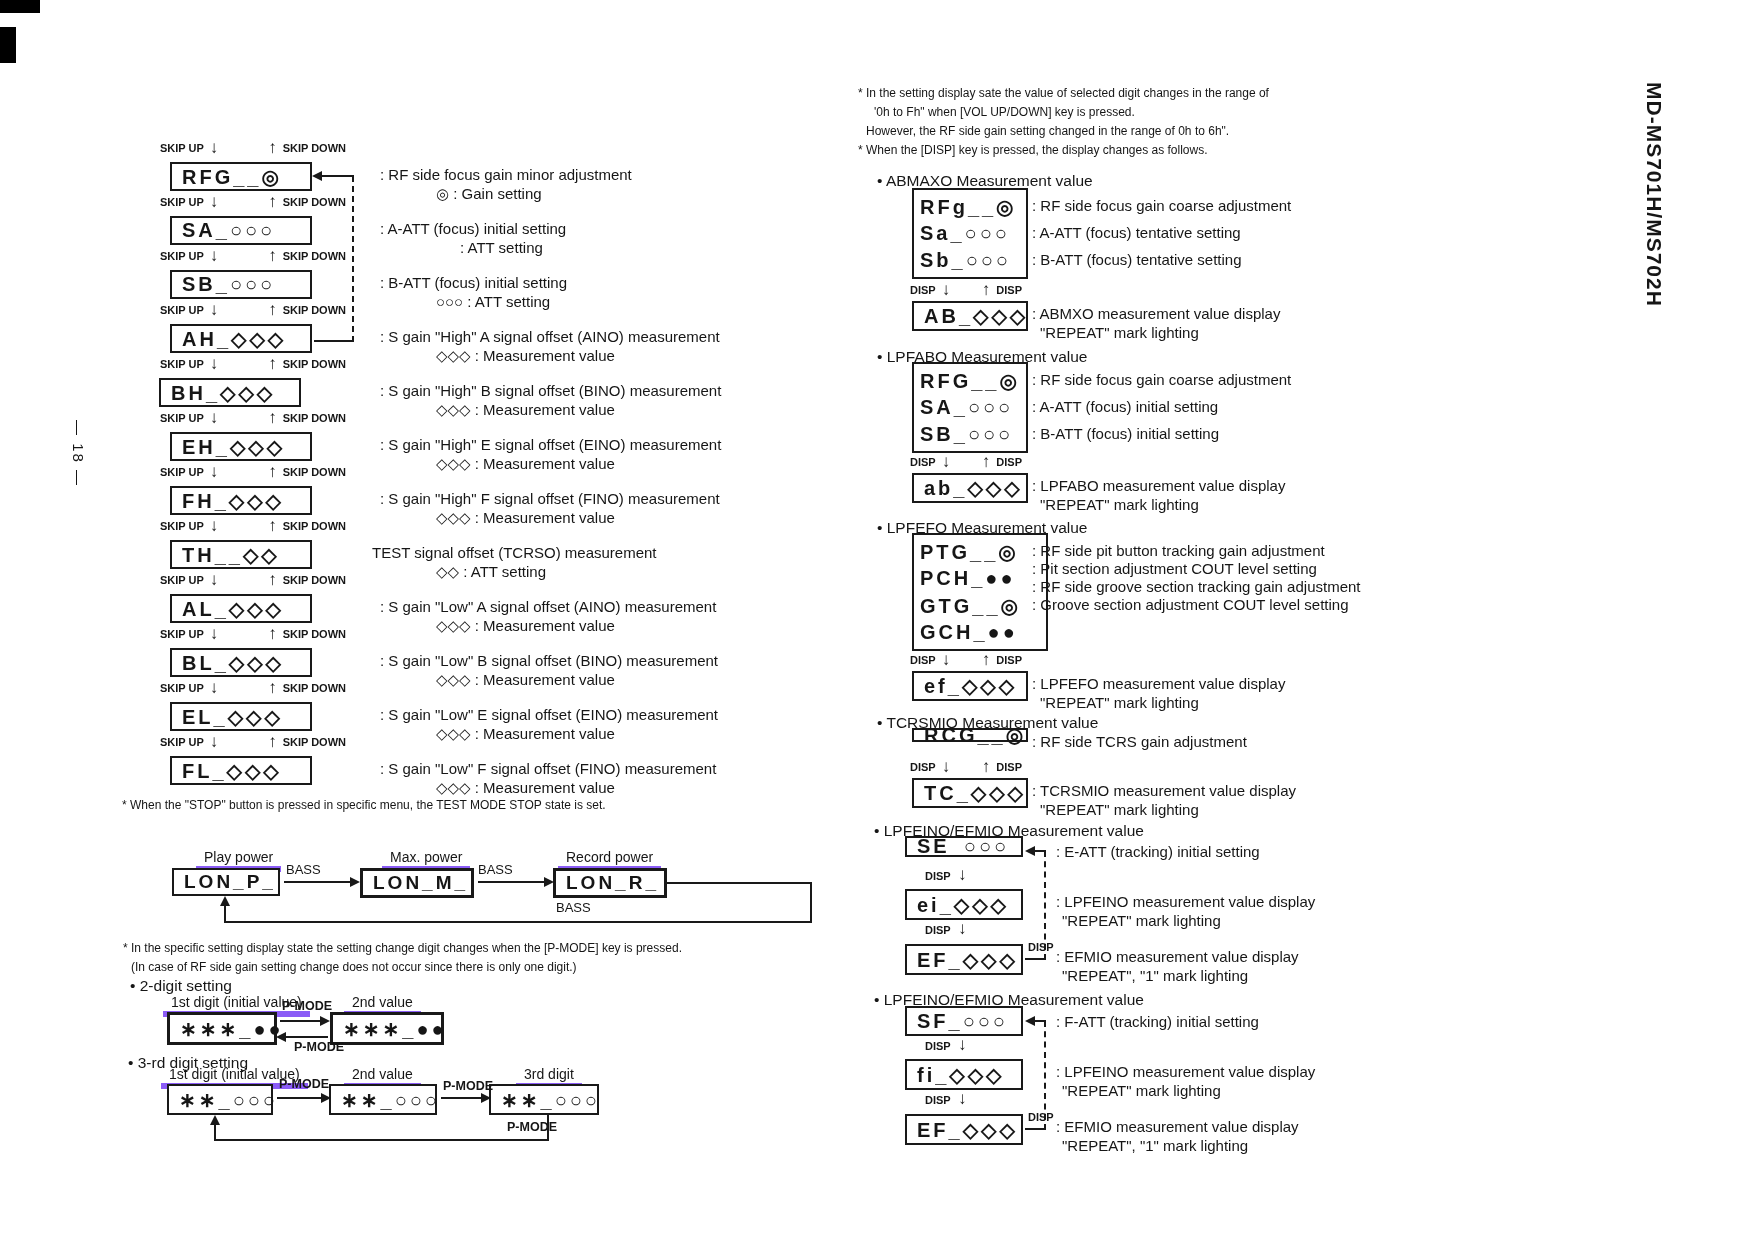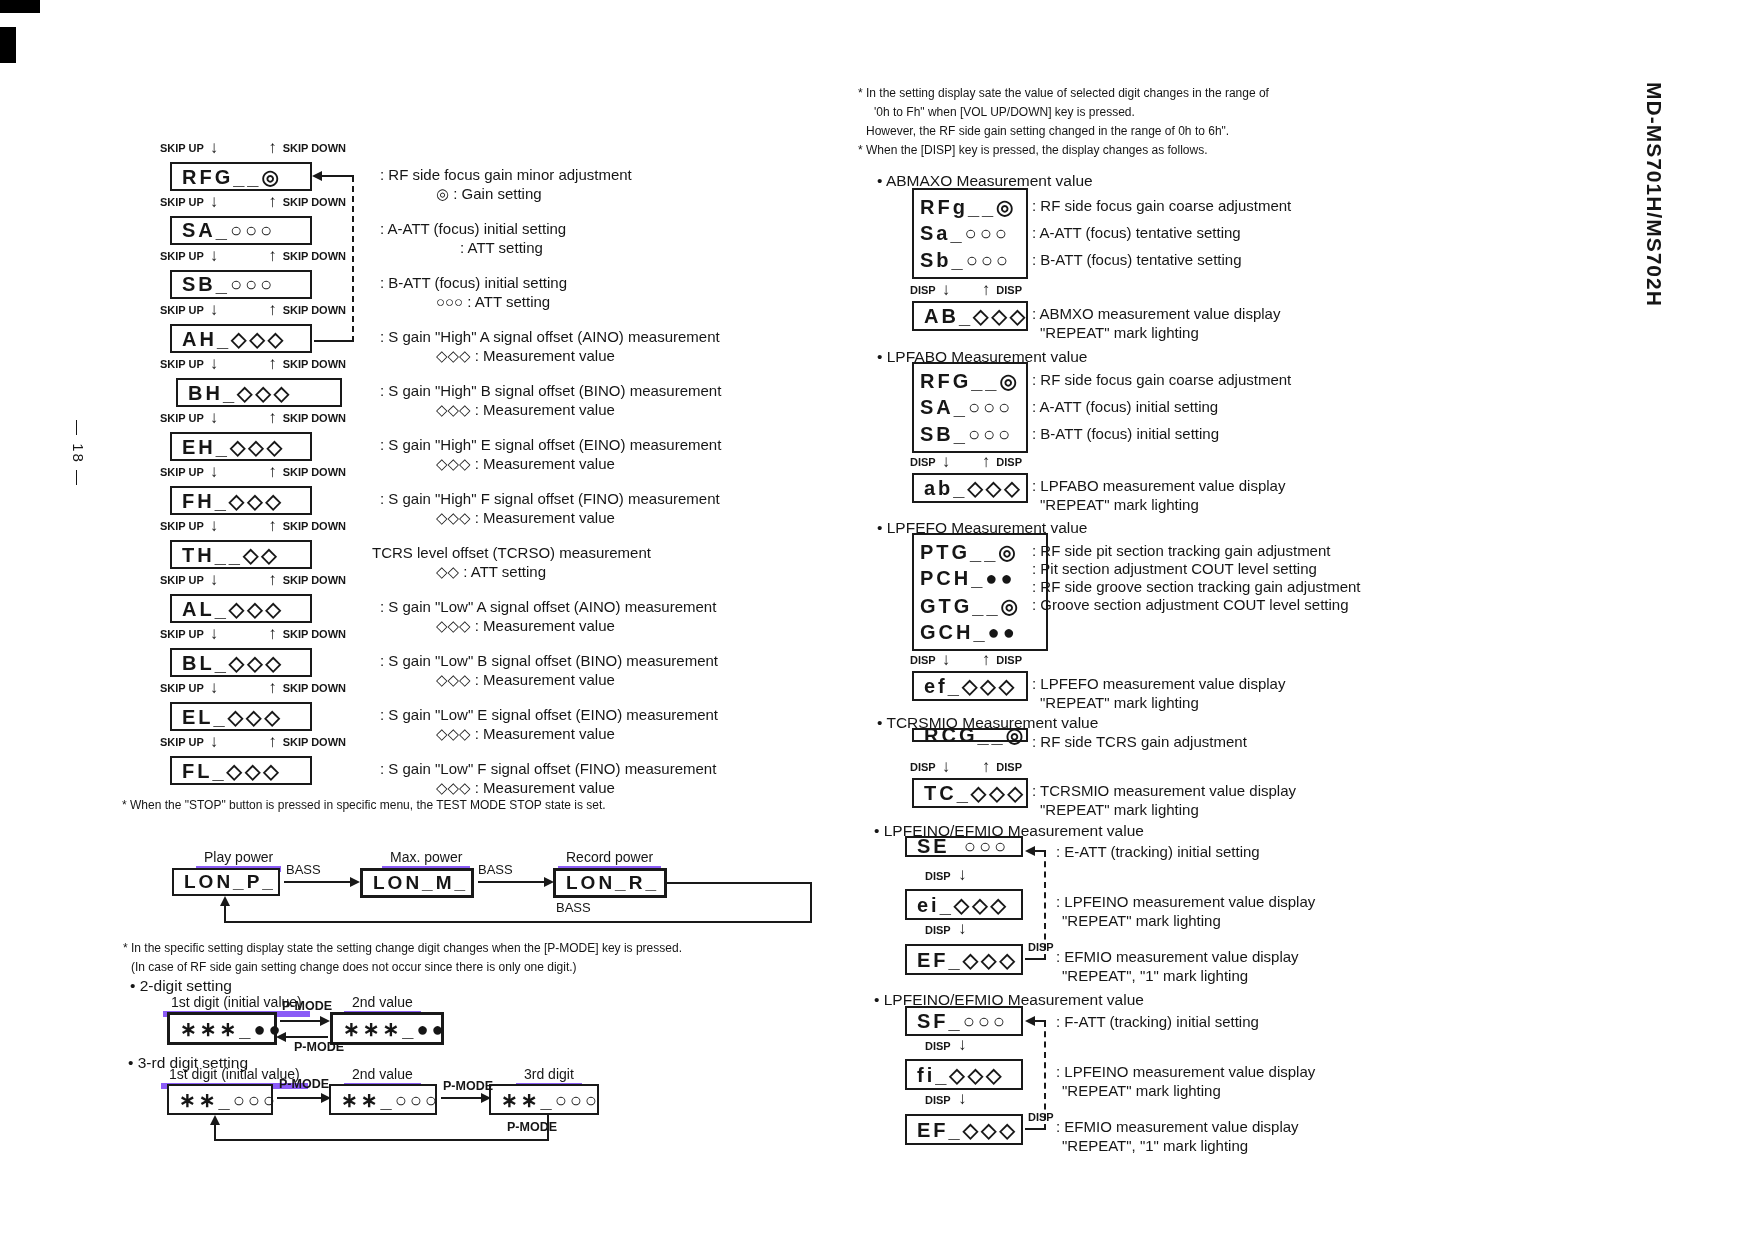--- a/index.html
+++ b/index.html
@@ -101,21 +101,21 @@
   <div class="desc" style="left:380px;top:328px">: S gain "High" A signal offset (AINO) measurement</div>
   <div class="desc" style="left:436px;top:347px">◇◇◇ : Measurement value</div>
 
   <div class="skp" style="left:160px;top:357px;width:186px">
     <span class="sl">SKIP UP</span>
     <span class="ar">↓</span>
       <span class="spacer"></span>
     <span class="ar">↑</span>
     <span class="sl">SKIP DOWN</span>
   </div>
-  <div class="lcd" style="left:176px;top:378px;width:166px;height:29px">BH_◇◇◇</div>
+  <div class="lcd" style="left:159px;top:378px;width:142px;height:29px">BH_◇◇◇</div>
   <div class="desc" style="left:380px;top:382px">: S gain "High" B signal offset (BINO) measurement</div>
   <div class="desc" style="left:436px;top:401px">◇◇◇ : Measurement value</div>
 
   <div class="skp" style="left:160px;top:411px;width:186px">
     <span class="sl">SKIP UP</span>
     <span class="ar">↓</span>
       <span class="spacer"></span>
     <span class="ar">↑</span>
     <span class="sl">SKIP DOWN</span>
   </div>
@@ -135,21 +135,21 @@
   <div class="desc" style="left:436px;top:509px">◇◇◇ : Measurement value</div>
 
   <div class="skp" style="left:160px;top:519px;width:186px">
     <span class="sl">SKIP UP</span>
     <span class="ar">↓</span>
       <span class="spacer"></span>
     <span class="ar">↑</span>
     <span class="sl">SKIP DOWN</span>
   </div>
   <div class="lcd" style="left:170px;top:540px;width:142px;height:29px">TH__◇◇</div>
-  <div class="desc" style="left:372px;top:544px">TCRS level offset (TCRSO) measurement</div>
+  <div class="desc" style="left:372px;top:544px">TEST signal offset (TCRSO) measurement</div>
   <div class="desc" style="left:436px;top:563px">◇◇ : ATT setting</div>
 
   <div class="skp" style="left:160px;top:573px;width:186px">
     <span class="sl">SKIP UP</span>
     <span class="ar">↓</span>
       <span class="spacer"></span>
     <span class="ar">↑</span>
     <span class="sl">SKIP DOWN</span>
   </div>
   <div class="lcd" style="left:170px;top:594px;width:142px;height:29px">AL_◇◇◇</div>
@@ -289,21 +289,21 @@
   <div class="desc" style="left:1032px;top:477px">: LPFABO measurement value display</div>
   <div class="desc" style="left:1040px;top:496px">"REPEAT" mark lighting</div>
 
   <div class="ttl" style="left:877px;top:519px">• LPFEFO Measurement value</div>
   <div class="lcdm" style="left:912px;top:533px;width:136px">
     <div class="ln">PTG__◎</div>
     <div class="ln">PCH_●●</div>
     <div class="ln">GTG__◎</div>
     <div class="ln">GCH_●●</div>
   </div>
-  <div class="desc" style="left:1032px;top:542px">: RF side pit section tracking gain adjustment</div>
+  <div class="desc" style="left:1032px;top:542px">: RF side pit button tracking gain adjustment</div>
   <div class="desc" style="left:1032px;top:560px">: Pit section adjustment COUT level setting</div>
   <div class="desc" style="left:1032px;top:578px">: RF side groove section tracking gain adjustment</div>
   <div class="desc" style="left:1032px;top:596px">: Groove section adjustment COUT level setting</div>
   <div class="skp" style="left:910px;top:653px;width:112px">
     <span class="sl">DISP</span>
     <span class="ar">↓</span>
       <span class="spacer"></span>
     <span class="ar">↑</span>
     <span class="sl">DISP</span>
   </div>

